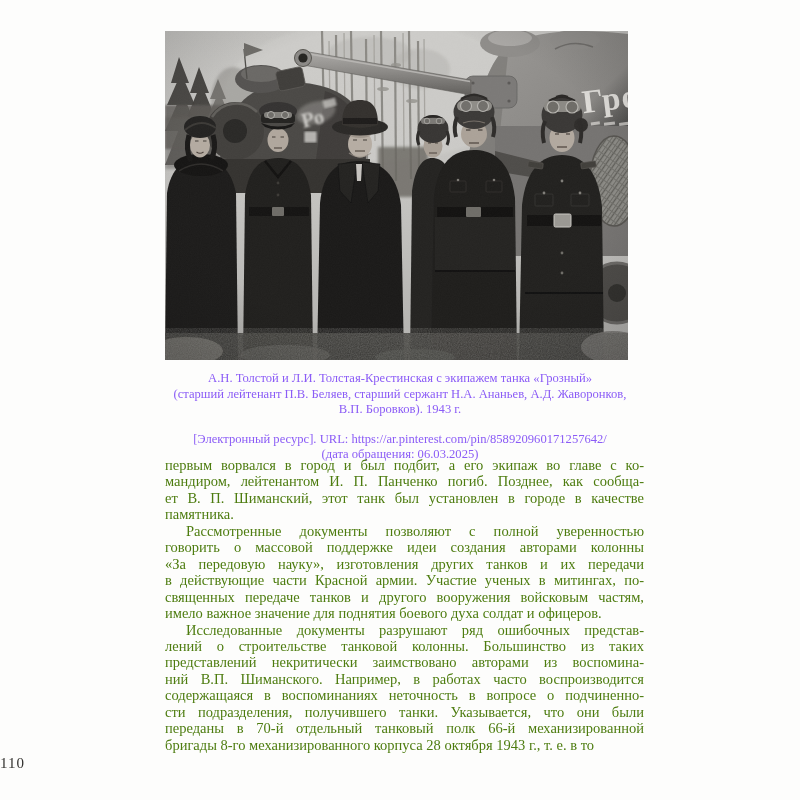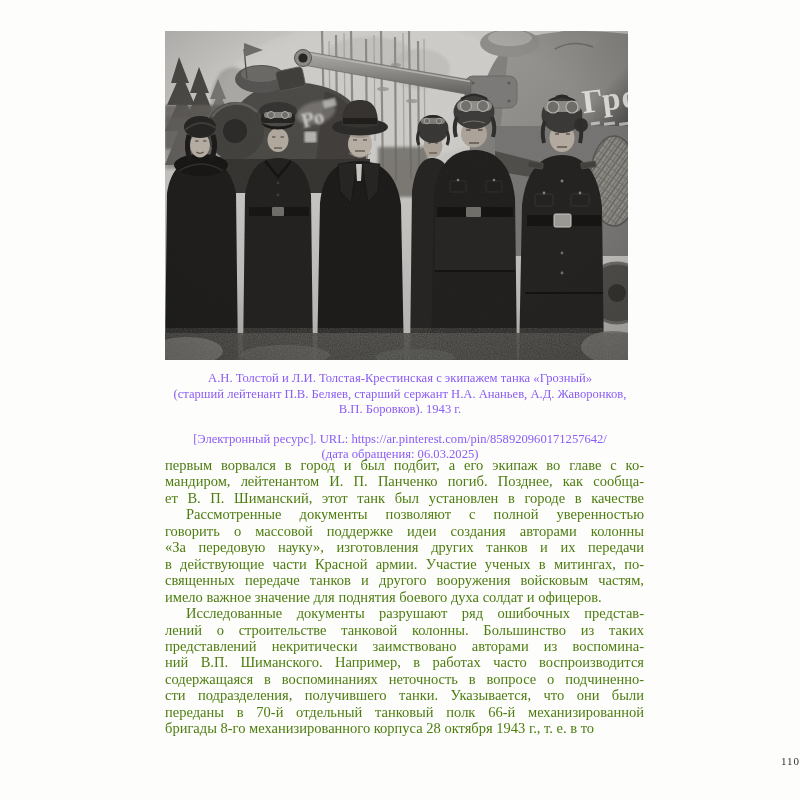--- a/index.html
+++ b/index.html
@@ -23,21 +23,21 @@
   .cap-line{text-align:center;}
   .body-text{
     position:absolute;left:165px;top:457px;width:479px;
     font-size:14.5px;line-height:16.45px;color:#4d7c0f;
   }
   .b-line{text-align:justify;text-align-last:justify;white-space:normal;}
   .b-line.last{text-align-last:left;}
   .b-line.ind{text-indent:21px;}
   .page-number{
     position:absolute;left:0;top:755px;width:800px;
-    text-align:right;font-size:11px;color:#33322f;letter-spacing:1px;
+    text-align:left;font-size:15px;color:#33322f;letter-spacing:1px;
   }
 </style>
 </head>
 <body>
 
 <div class="page">
 
   <figure class="photo-figure">
     <svg viewBox="0 0 463 329" width="463" height="329" role="img">
       <defs>
@@ -327,20 +327,21 @@
     <div class="cap-source">
         <div class="cap-line">[Электронный ресурс]. URL: https://ar.pinterest.com/pin/858920960171257642/</div>
         <div class="cap-line">(дата обращения: 06.03.2025)</div>
       </div>
   </div>
 
   <div class="body-text">
       <div class="b-line">первым ворвался в город и был подбит, а его экипаж во главе с ко-</div>
       <div class="b-line">мандиром, лейтенантом И. П. Панченко погиб. Позднее, как сообща-</div>
       <div class="b-line">ет В. П. Шиманский, этот танк был установлен в городе в качестве</div>
+      <div class="b-line last">памятника.</div>
       <div class="b-line ind">Рассмотренные документы позволяют с полной уверенностью</div>
       <div class="b-line">говорить о массовой поддержке идеи создания авторами колонны</div>
       <div class="b-line">«За передовую науку», изготовления других танков и их передачи</div>
       <div class="b-line">в действующие части Красной армии. Участие ученых в митингах, по-</div>
       <div class="b-line">священных передаче танков и другого вооружения войсковым частям,</div>
       <div class="b-line last">имело важное значение для поднятия боевого духа солдат и офицеров.</div>
       <div class="b-line ind">Исследованные документы разрушают ряд ошибочных представ-</div>
       <div class="b-line">лений о строительстве танковой колонны. Большинство из таких</div>
       <div class="b-line">представлений некритически заимствовано авторами из воспомина-</div>
       <div class="b-line">ний В.П. Шиманского. Например, в работах часто воспроизводится</div>

